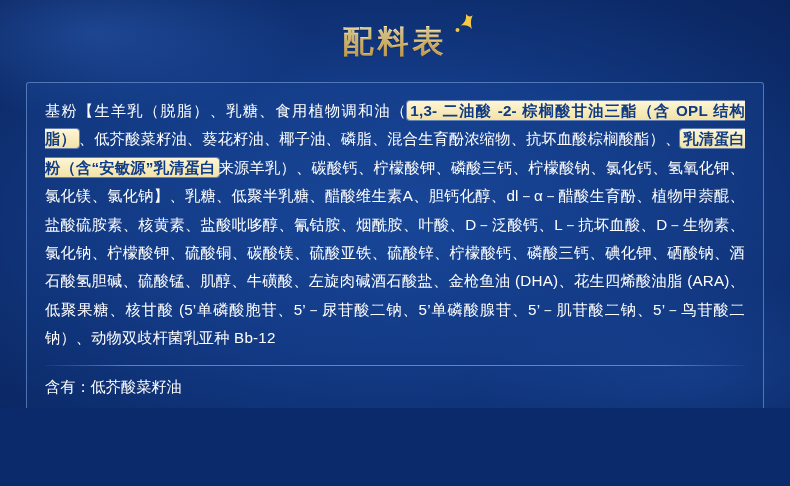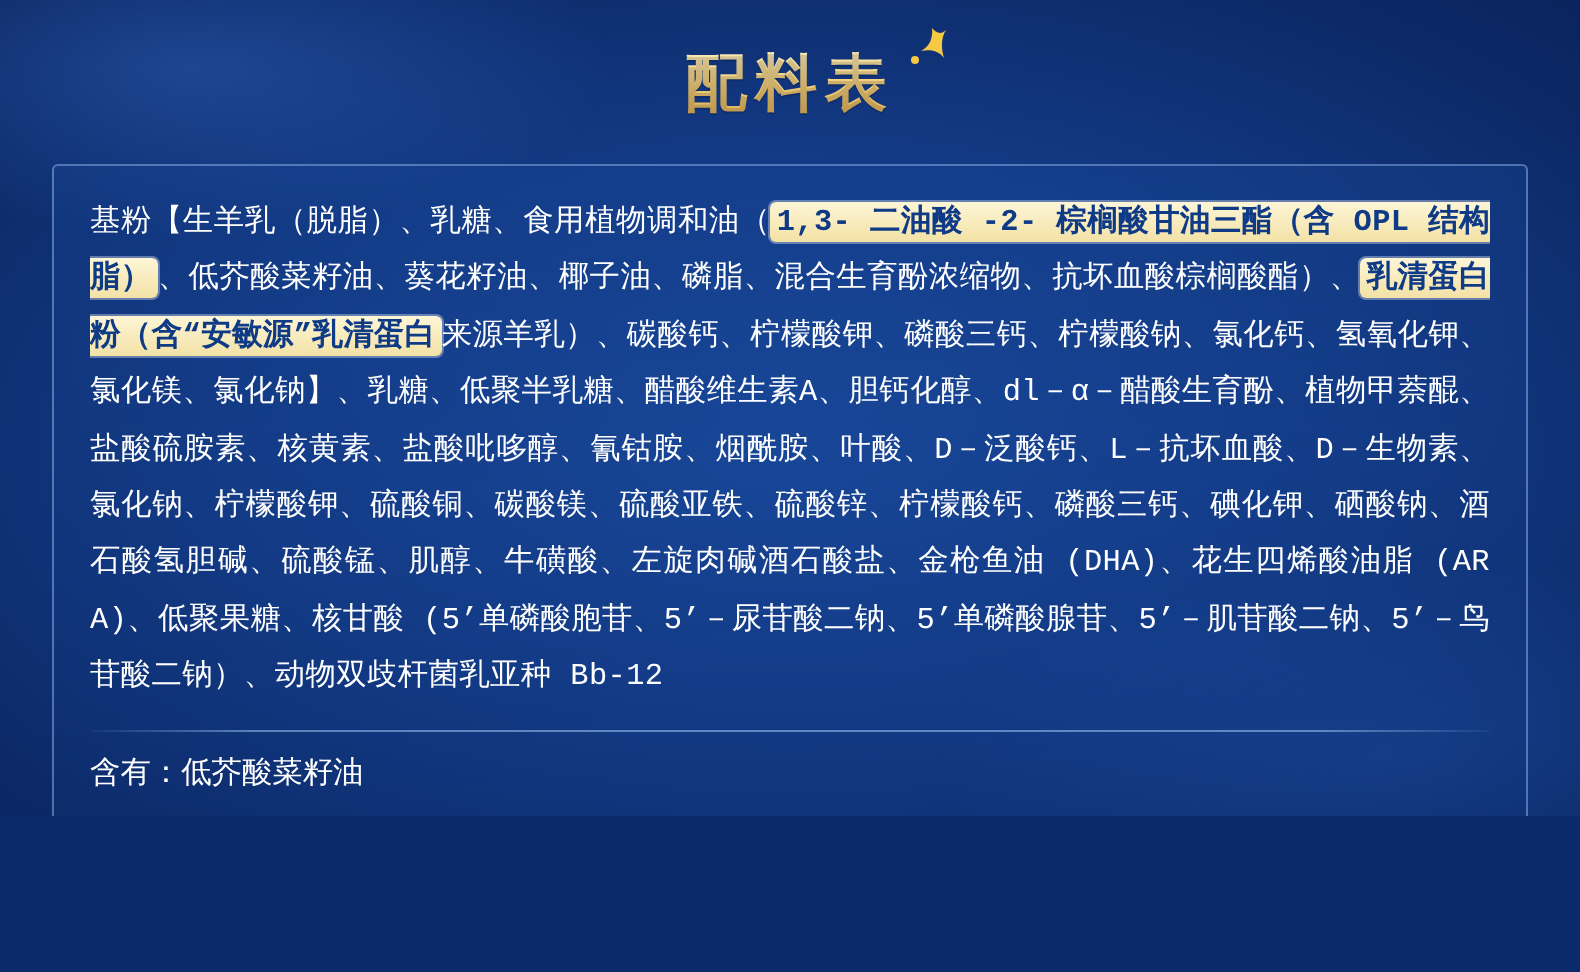--- a/index.html
+++ b/index.html
@@ -78,21 +78,20 @@
   .body-text {
     color: #ffffff;
     font-size: 15.2px;
     line-height: 28.4px;
     letter-spacing: 0.2px;
     text-align: justify;
     word-break: break-all;
   }
   .body-text p {
     margin: 0;
-    font-family: Liberation Mono, monospace;
   }
 
   .hl {
     display: inline;
     background: linear-gradient(180deg, #fdf6d6 0%, #f3e2a6 100%);
     color: #0e3a86;
     font-weight: bold;
     border-radius: 3px;
     padding: 1px 3px;
     box-shadow: 0 0 0 1px rgba(255,255,255,0.35);

